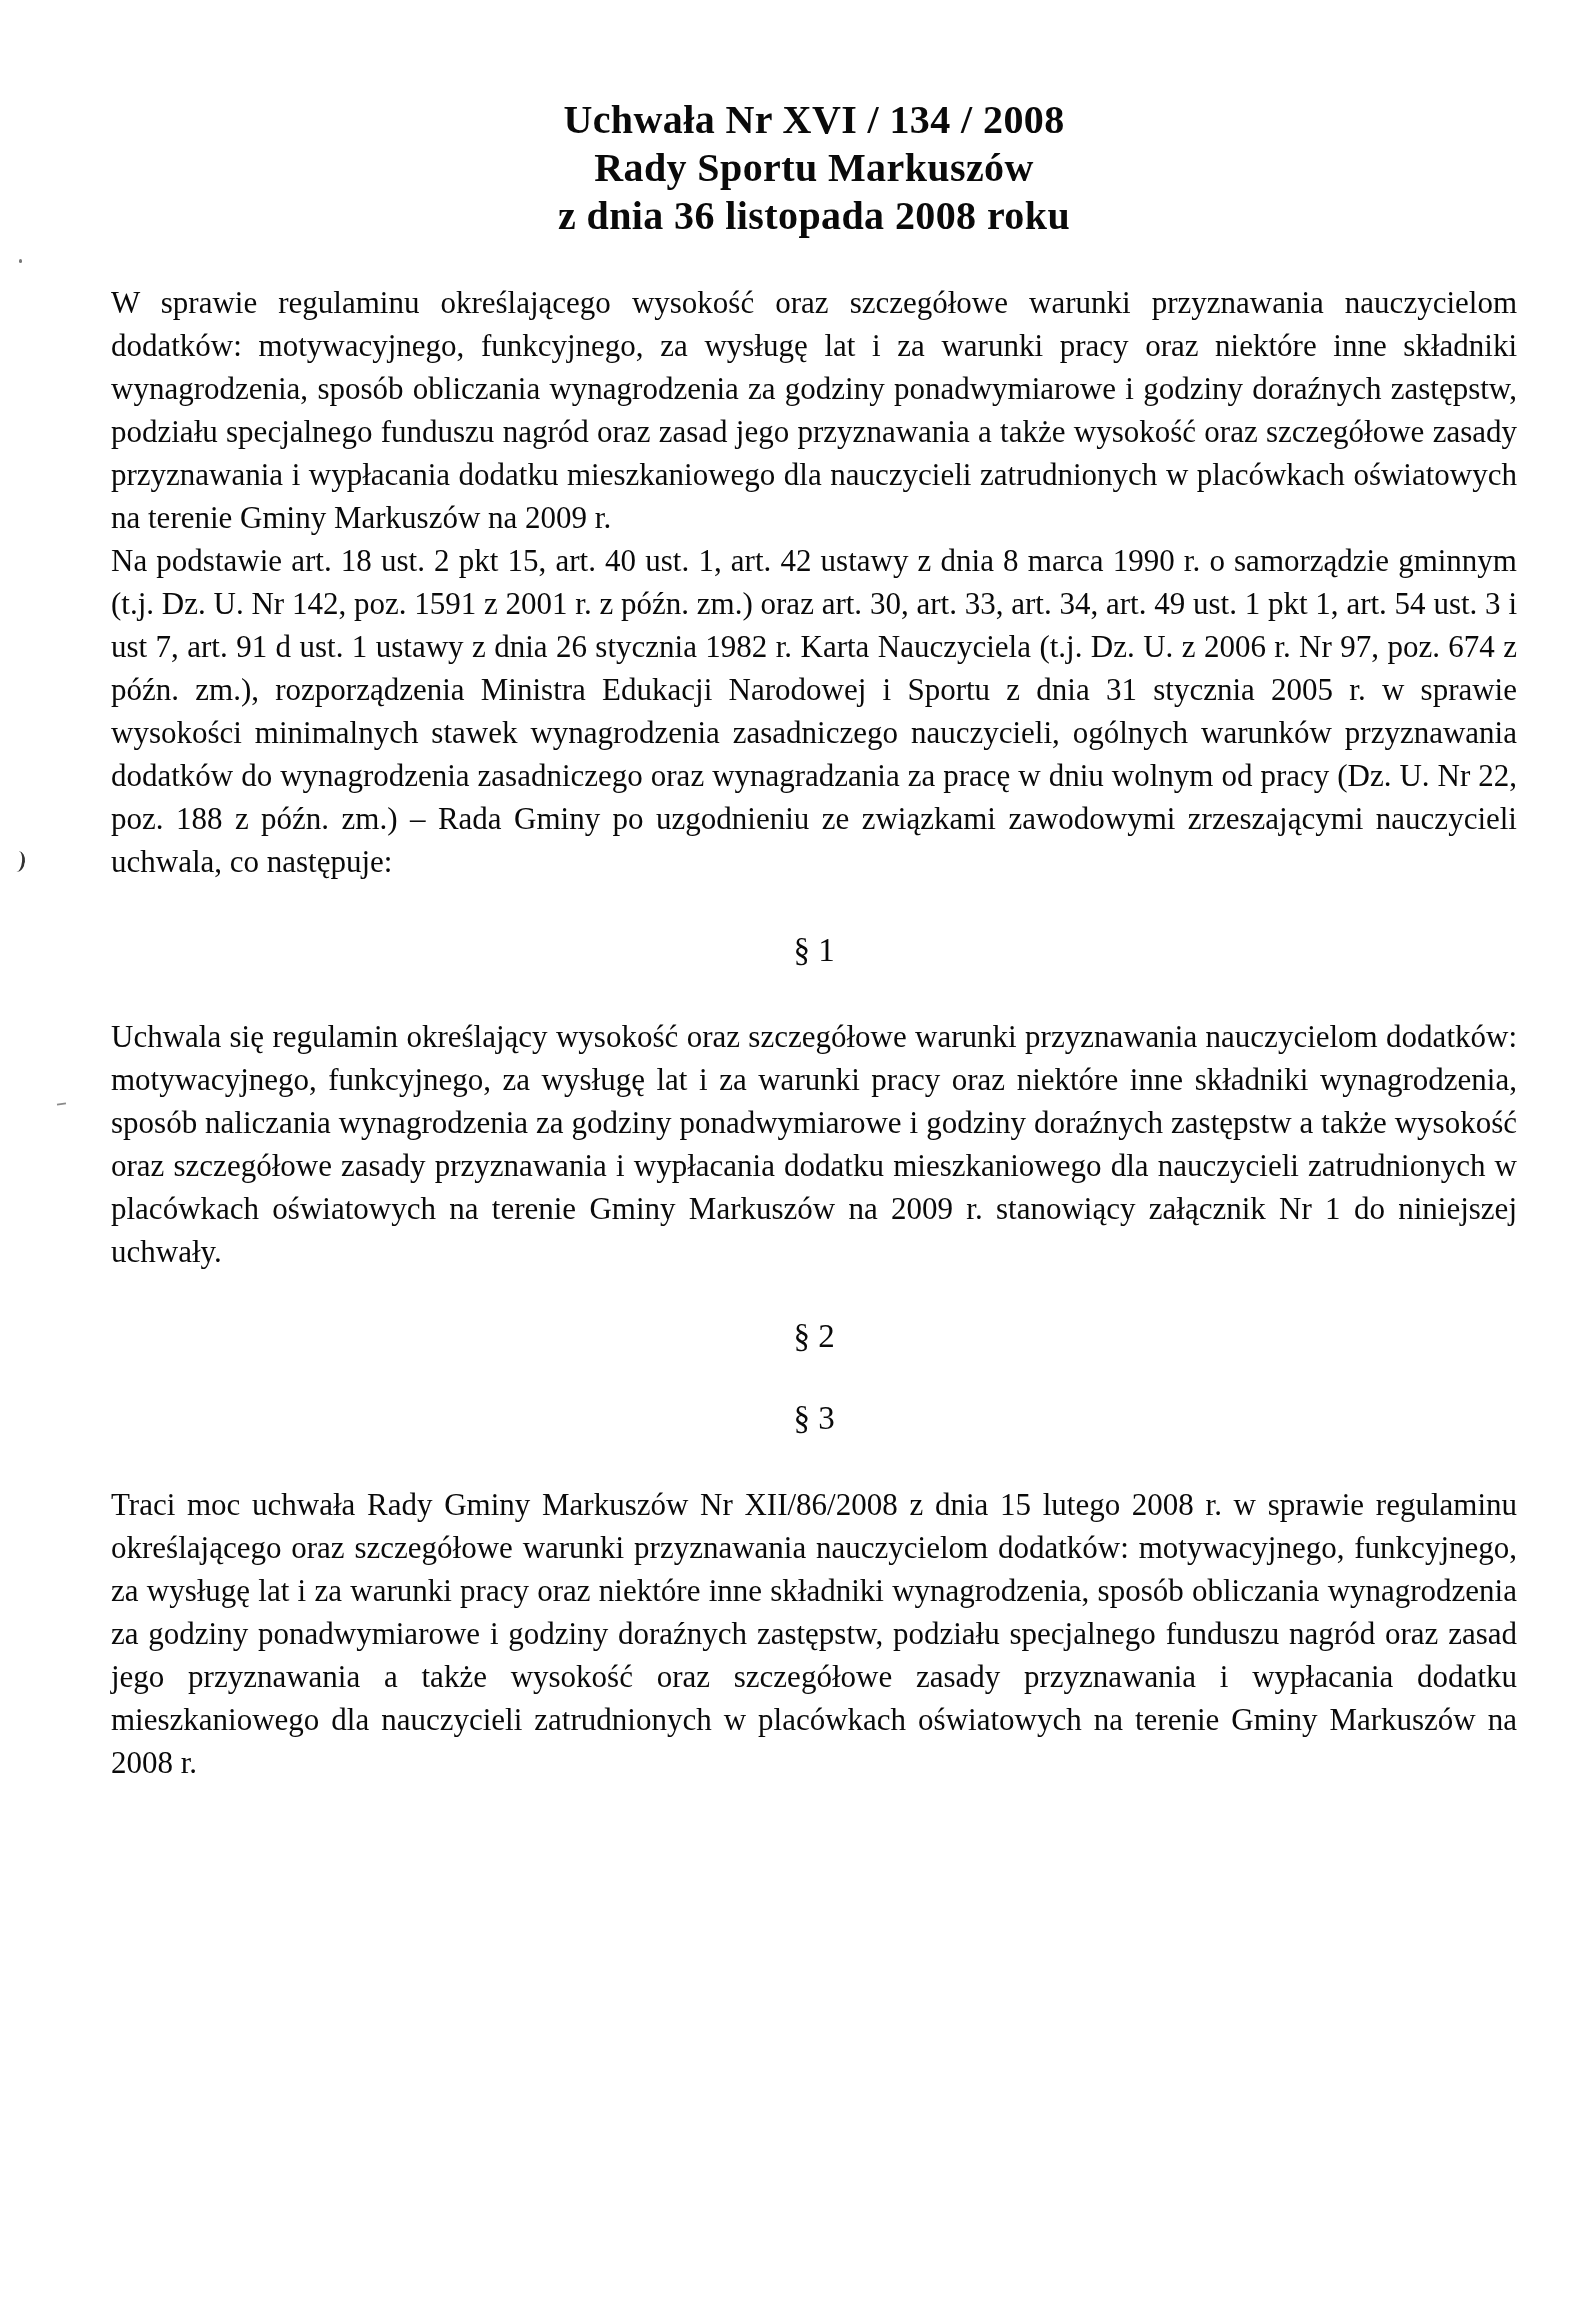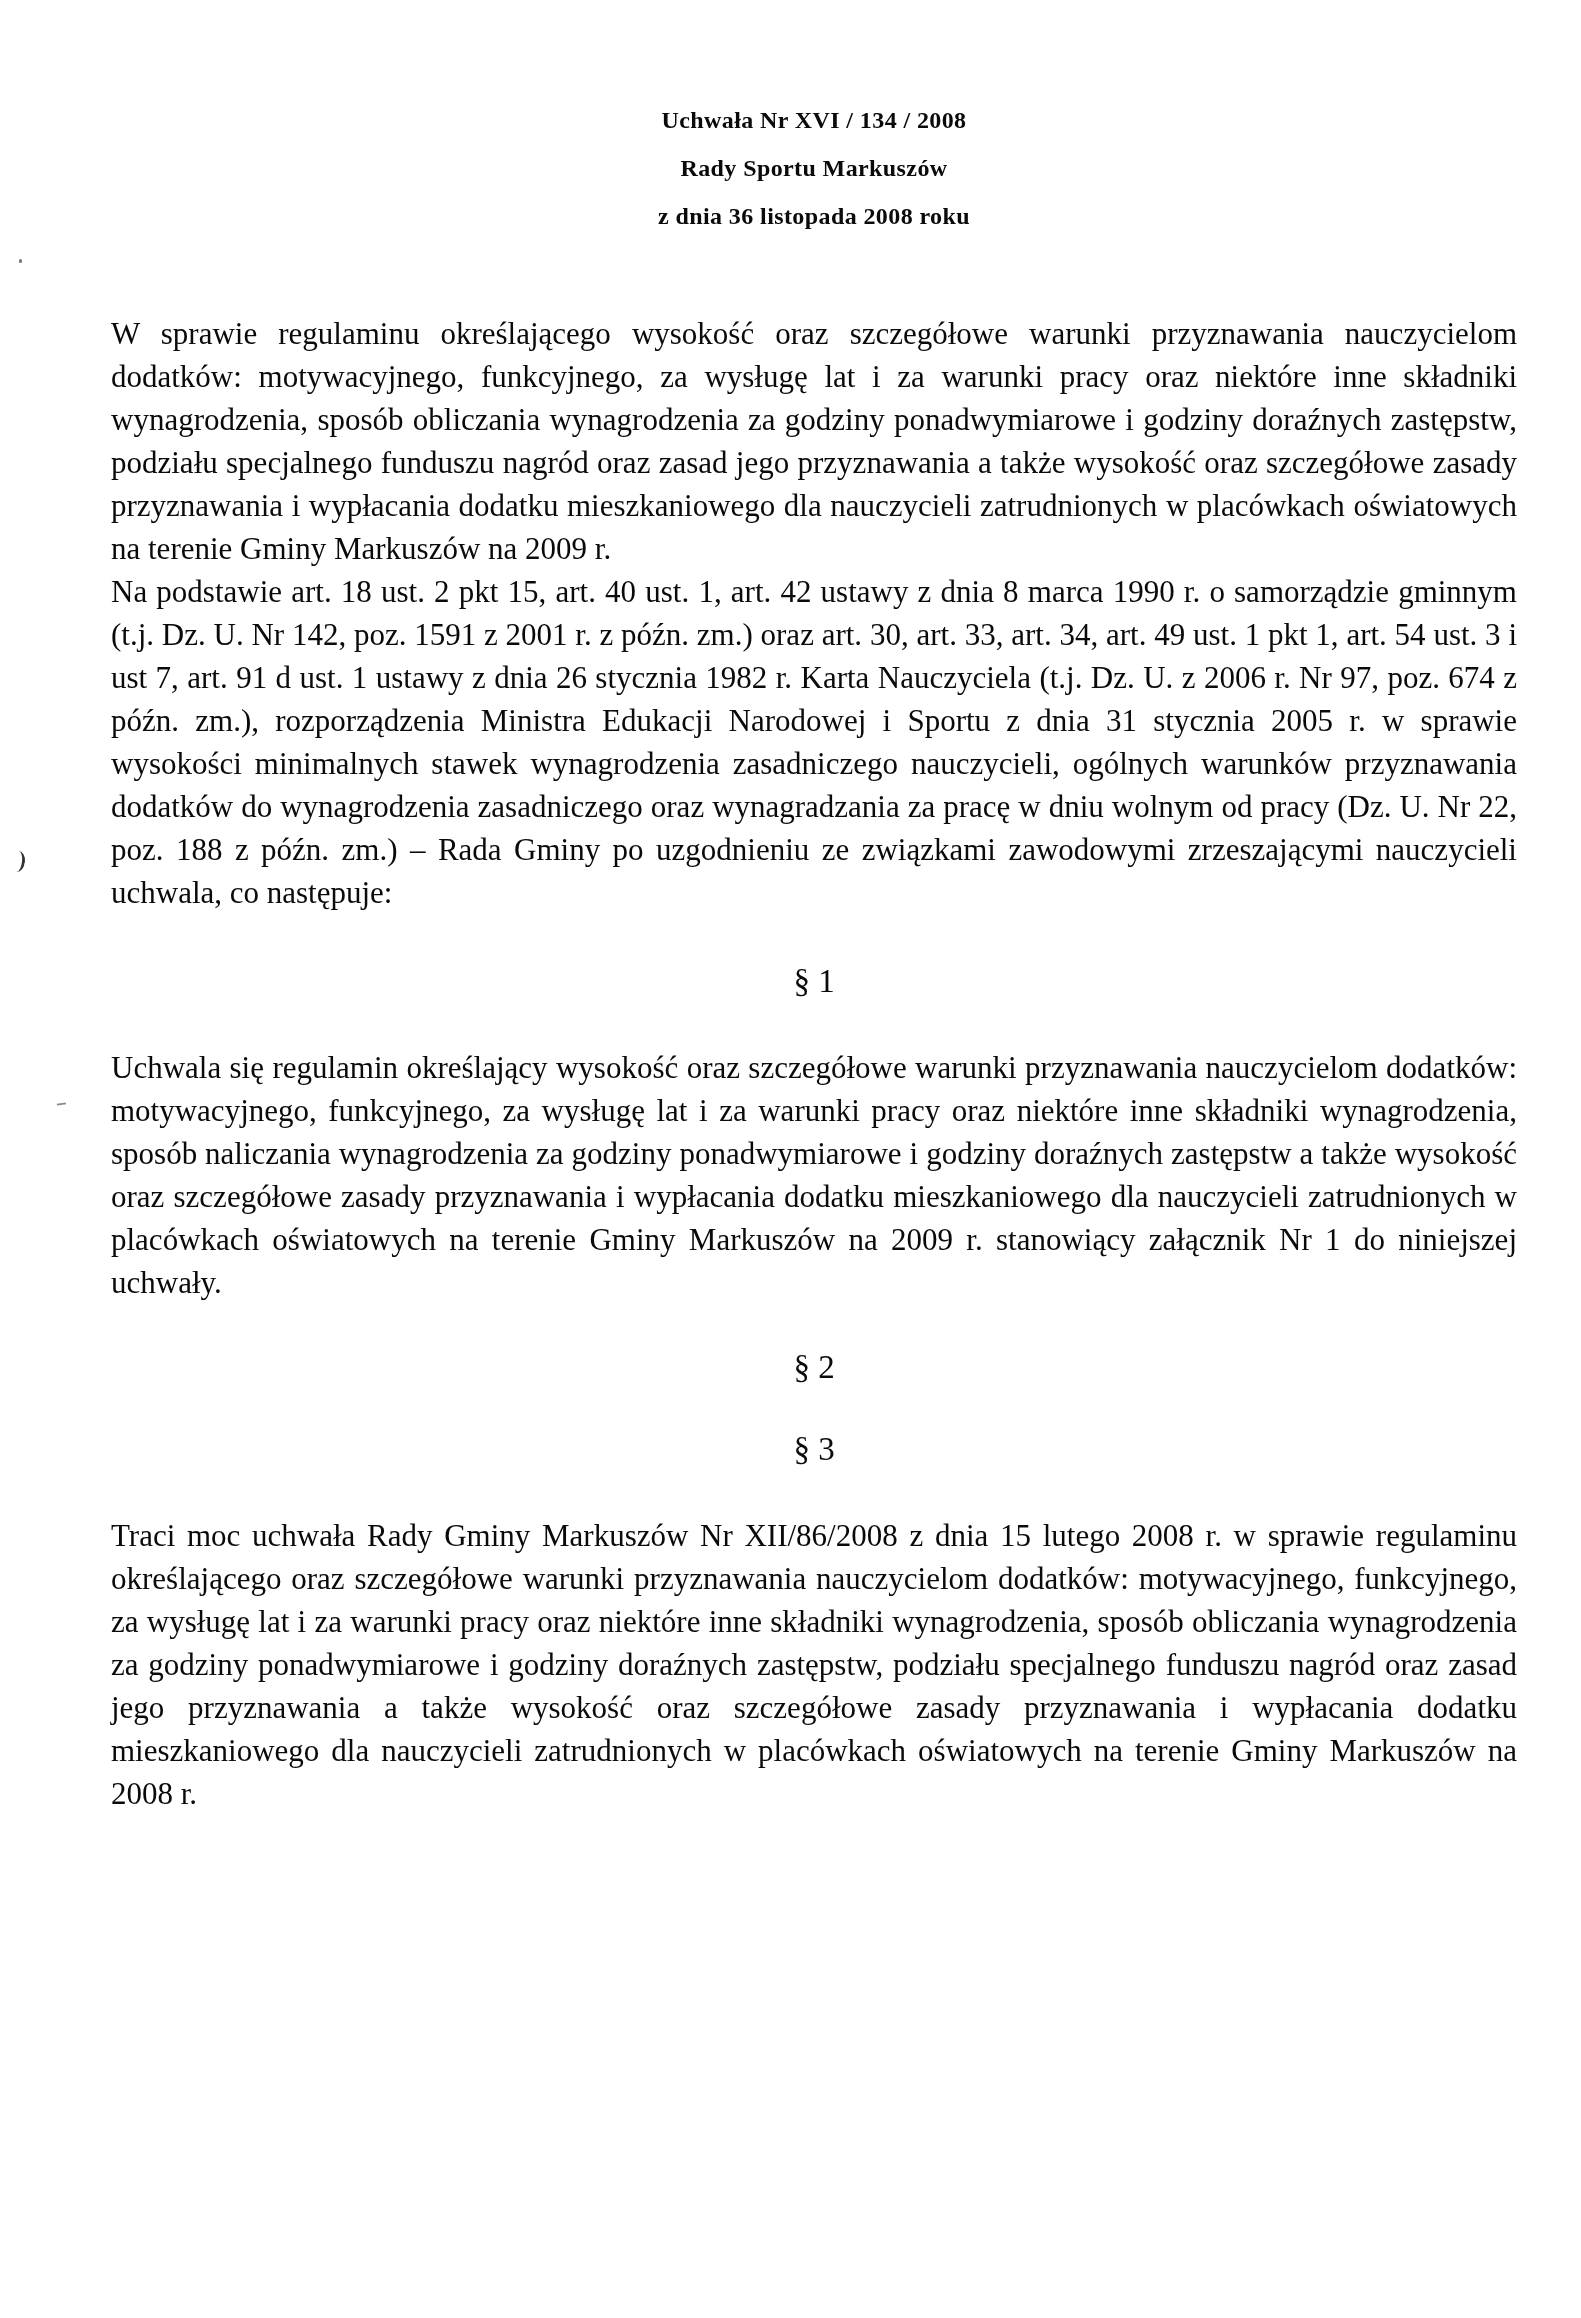--- a/index.html
+++ b/index.html
@@ -16,32 +16,32 @@
     background: #ffffff;
     color: #0a0a0a;
     font-family: "Liberation Serif", "DejaVu Serif", serif;
     overflow: hidden;
     box-sizing: border-box;
     padding: 96px 64px 0 111px;
   }
   .title-block {
     text-align: center;
     font-weight: 700;
-    font-size: 24px;
+    font-size: 40px;
     line-height: 48px;
     letter-spacing: 0.4px;
   }
   .para {
     margin: 0;
     font-size: 31px;
     line-height: 43px;
     text-align: justify;
     text-justify: inter-word;
   }
-  .subject-para   { margin-top: 72px; }
+  .subject-para   { margin-top: 41px; }
   .basis-para     { }
   .section-heading {
     font-size: 33px;
     line-height: 43px;
     text-align: center;
     margin-top: 43px;
   }
   .section-body { margin-top: 43px; }
   .sec-1 .section-heading { margin-top: 46px; }
   .sec-2 .section-heading { margin-top: 42px; }

